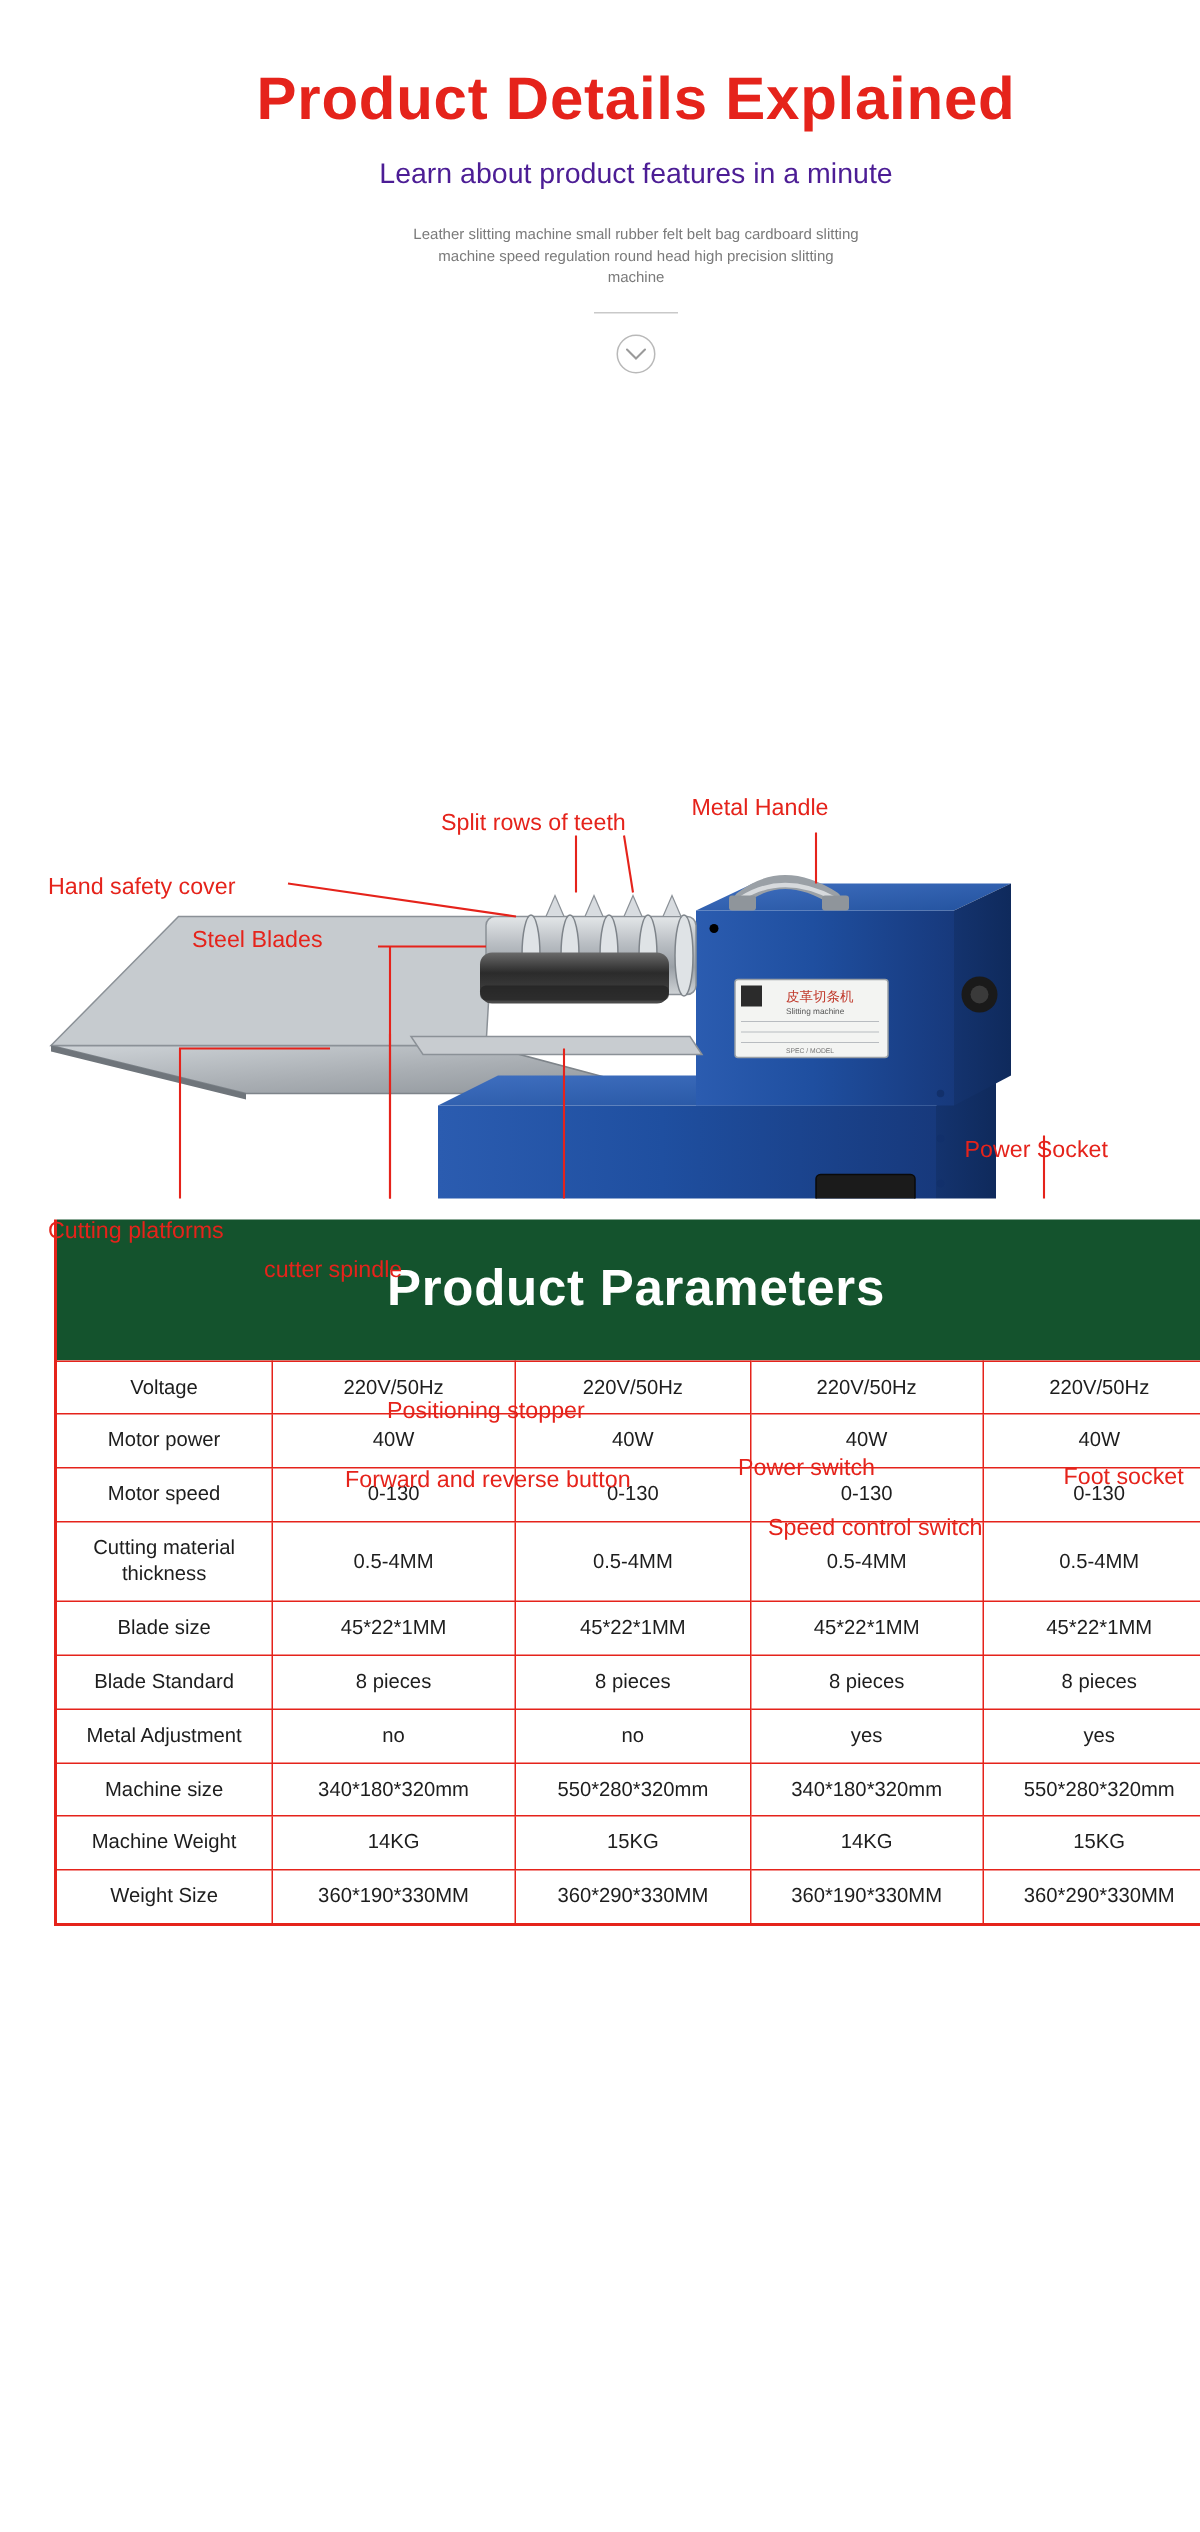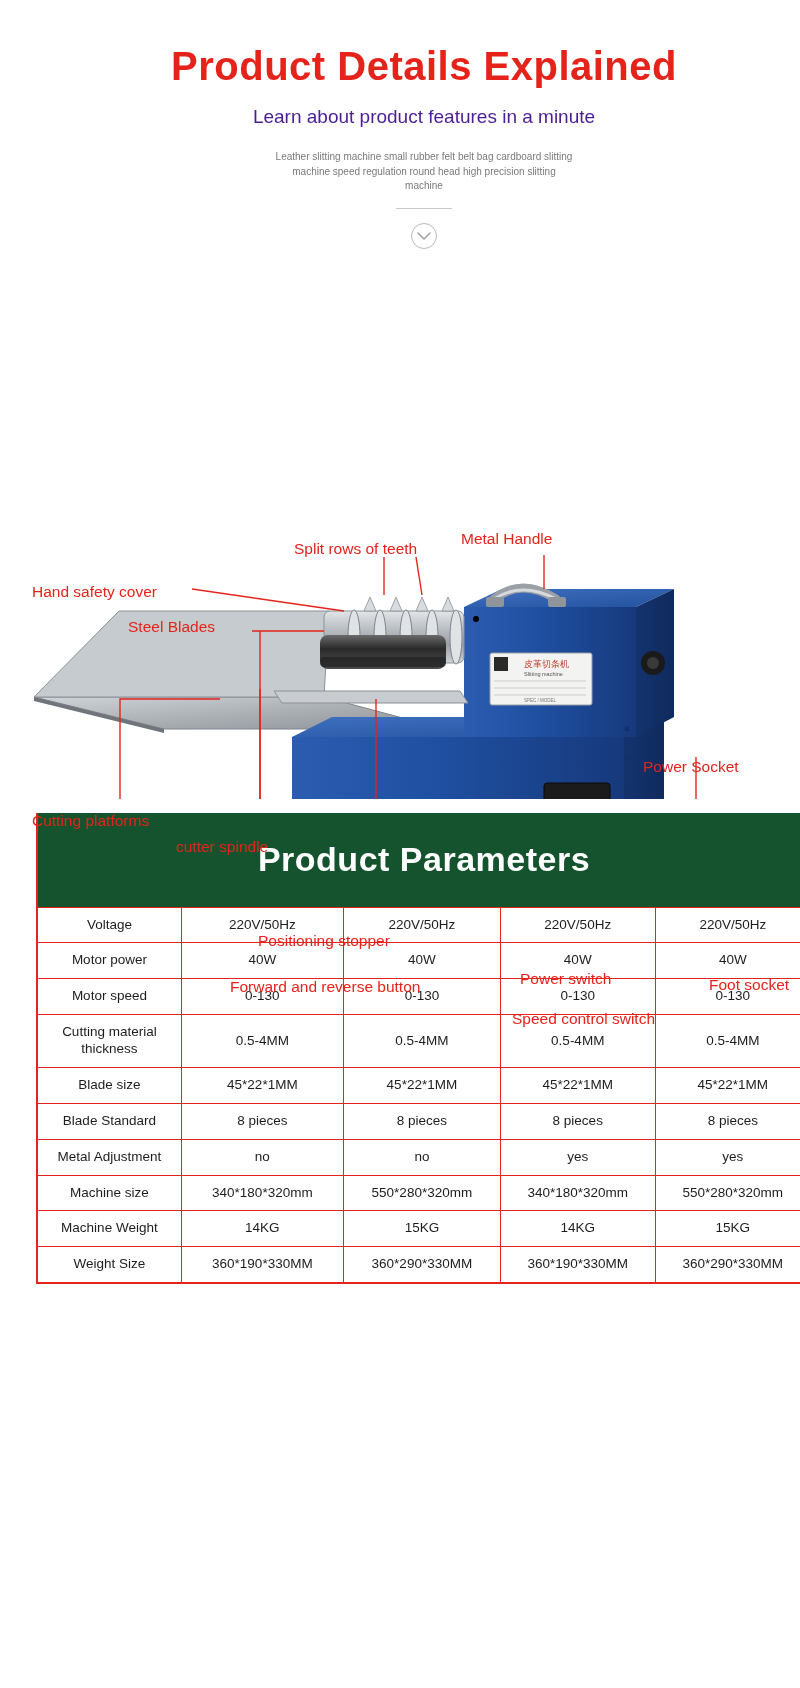--- a/index.html
+++ b/index.html
@@ -294,21 +294,21 @@
 
     <div class="label" style="left:270px; top:282px;">Split rows of teeth</div>
     <div class="label" style="left:437px; top:272px;">Metal Handle</div>
     <div class="label" style="left:8px; top:325px;">Hand safety cover</div>
     <div class="label" style="left:104px; top:360px;text-align:right;">Steel Blades</div>
     <div class="label" style="left:619px; top:500px;">Power Socket</div>
     <div class="label" style="left:8px; top:554px;">Cutting platforms</div>
     <div class="label" style="left:152px; top:580px;">cutter spindle</div>
     <div class="label" style="left:234px; top:674px;">Positioning stopper</div>
     <div class="label" style="left:206px; top:720px;">Forward and reverse button</div>
-    <div class="label" style="left:496px; top:712px;">Power switch</div>
+    <div class="label" style="left:468px; top:712px;">Power switch</div>
     <div class="label" style="left:685px; top:718px;">Foot socket</div>
     <div class="label" style="left:488px; top:752px;">Speed control switch</div>
   </div>
 
   <div class="params">
     <div class="params-head">
       <h2>Product Parameters</h2>
     </div>
 
     <table class="params-table">

